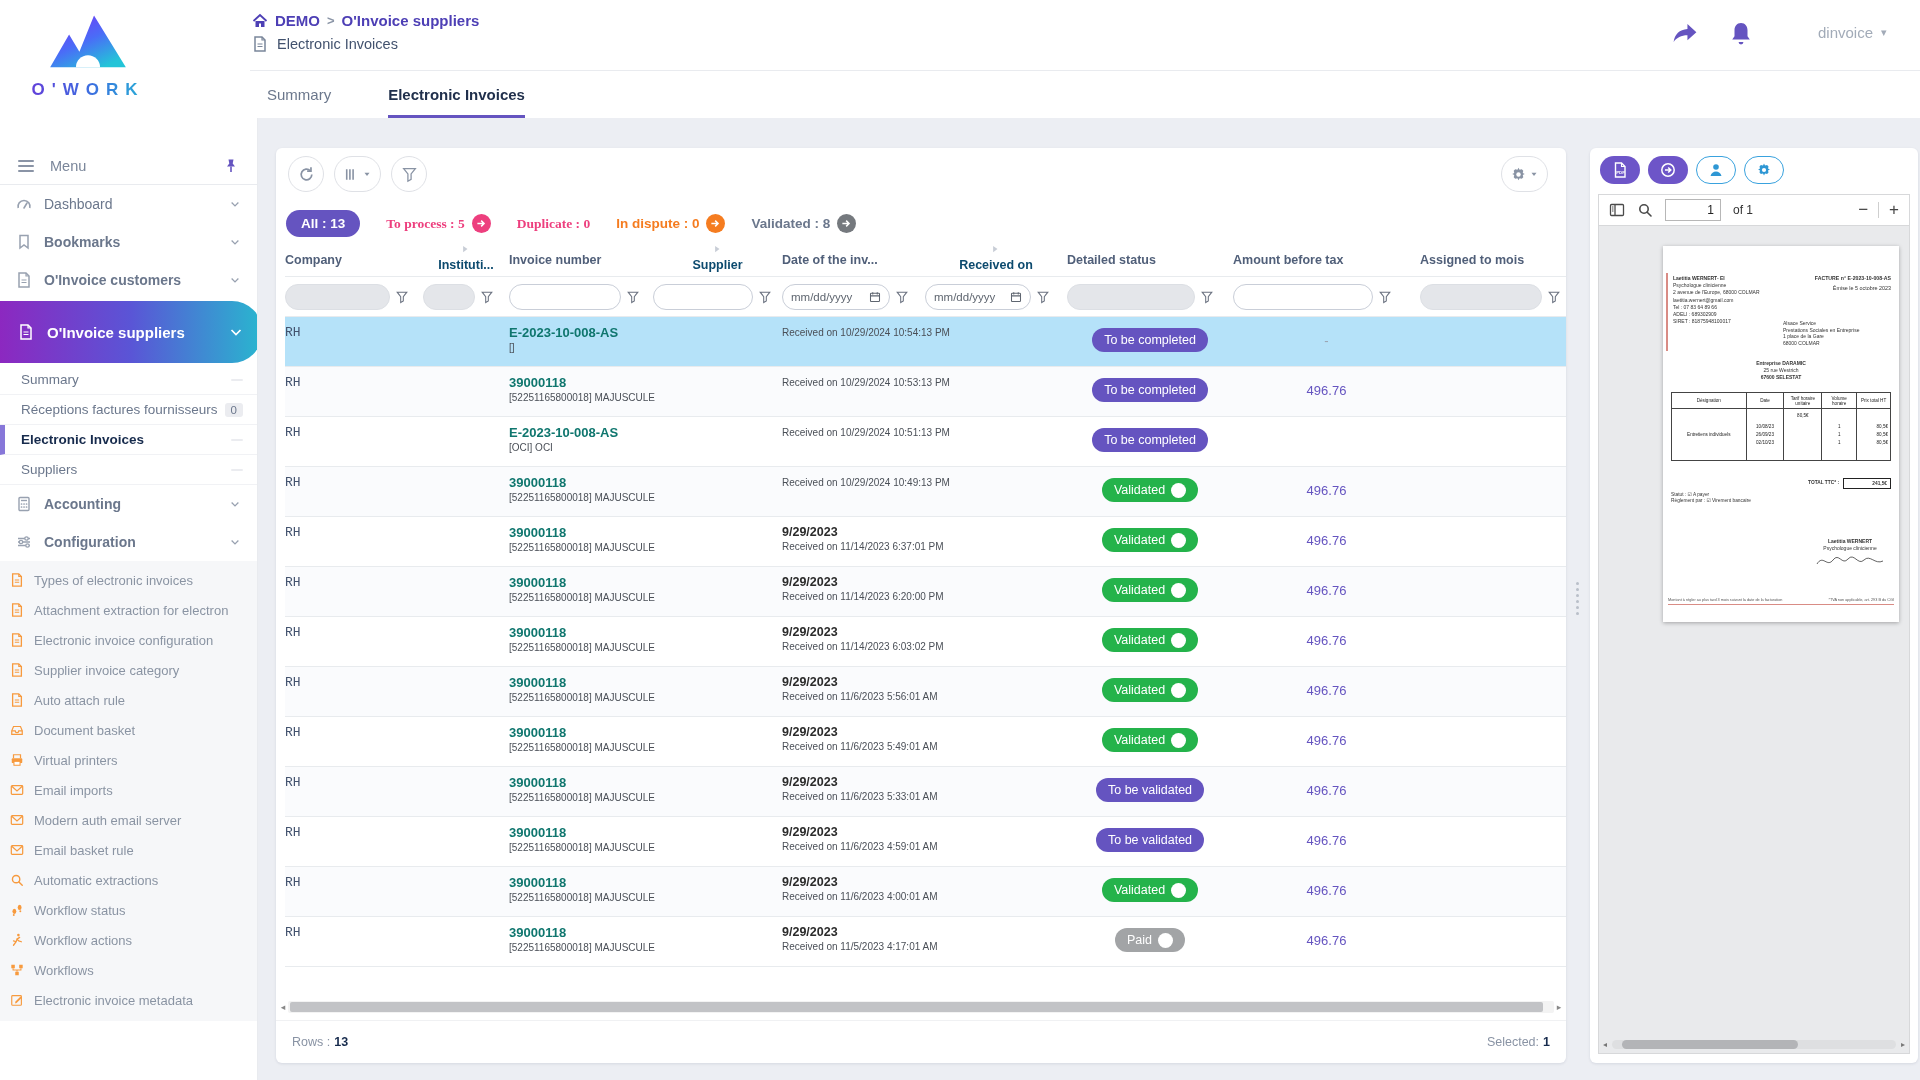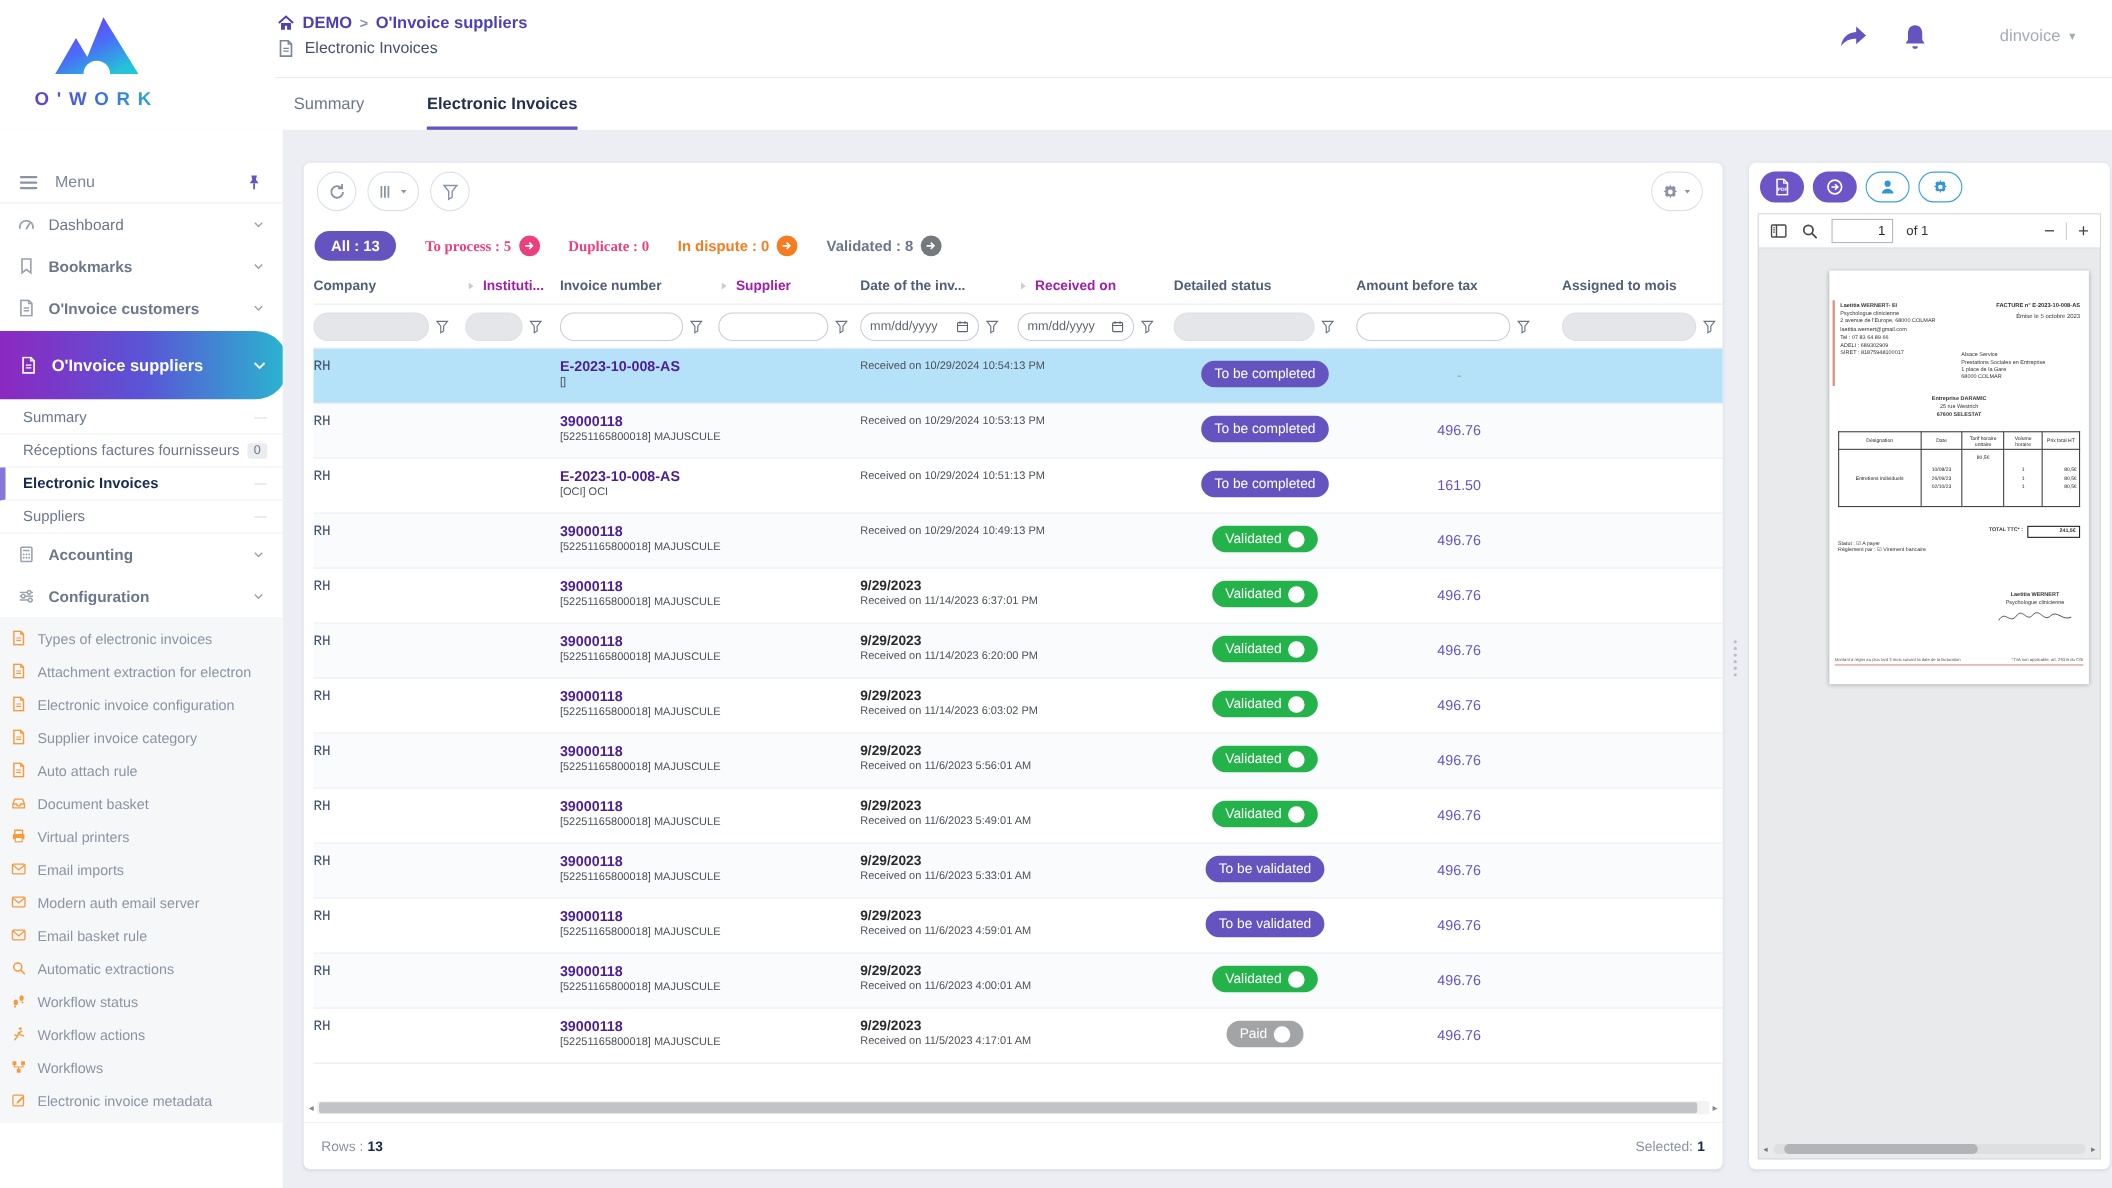--- a/index.html
+++ b/index.html
@@ -78,40 +78,40 @@
   .chip.orange { color:#f57c20; }
   .chip.orange .chip-arrow { background:#f57c20; }
   .chip.neutral { color:#6b778c; }
   .chip.neutral .chip-arrow { background:#75797e; }
 
   .grid { position:absolute; left:9px; top:96px; width:1281px; }
   .gr-row { display:flex; }
   .col-company{width:138px;} .col-inst{width:86px;} .col-invoice{width:144px;} .col-supplier{width:129px;}
   .col-date{width:143px;} .col-received{width:142px;} .col-status{width:166px;} .col-amount{width:187px;} .col-assigned{width:146px;}
   .th { display:flex; align-items:center; gap:4px; height:32px; font-size:12.5px; font-weight:bold; color:#505f79; }
-  .th.muted { color:#a21caf; }
+  .th.muted { color:#0c4a6e;flex-direction:column; }
   .th .tri { color:#c8cdd6; margin-right:2px; }
   .th .tri svg { width:10px; height:10px; }
   .thead { border-bottom:1px solid #e8ebee; }
   .frow { border-bottom:1px solid #e8ebee; height:40px; align-items:center; }
   .fcell { display:flex; align-items:center; gap:5px; }
   .finput { height:26px; border-radius:13px; border:1px solid #c9ced8; background:#fff;text-align:center; }
   .finput.disabled { background:#e4e6ea; border:1px solid #dcdfe4; }
   .finput.date { display:flex; align-items:center; justify-content:space-between; padding:0 8px; font-size:11.5px; color:#5f6670; }
   .finput.date .icn svg { width:12px; height:12px; }
   .funnel { color:#6b7280; cursor:pointer; }
   .funnel svg { width:14px; height:14px; }
 
   .row { display:flex; height:50px; border-bottom:1px solid #e8ebee; cursor:pointer; background:#fff; }
   .row:nth-child(even) { background:#fafbfd; }
   .row.selected { background:#b5e2f9; }
   .cell { padding-top:8px; }
   .cell-company { font-size:13px; color:#42526e;font-family:Liberation Mono, monospace; }
   .cell-invoice { white-space:nowrap; overflow:visible; }
-  .cell-invoice .inv-no { font-size:13px; font-weight:bold; color:#4c1d95; display:block; }
+  .cell-invoice .inv-no { font-size:13px; font-weight:bold; color:#0f766e; display:block; }
   .cell-invoice .inv-sub { font-size:10px; color:#4a4f57; display:block; margin-top:2px; }
   .cell-date { white-space:nowrap; overflow:visible; }
   .cell-date .d-main { font-size:12.5px; font-weight:bold; color:#2b2b2b; display:block; }
   .cell-date .d-recv { font-size:10px; color:#4a4f57; display:block; margin-top:2px; }
   .cell-status { display:flex; justify-content:center; padding-top:11px; }
   .pill { height:24px; padding:0 12px; border-radius:13px; color:#fff; font-size:12.5px; display:inline-flex; align-items:center; gap:6px; }
   .pill.purple { background:#6554c0; }
   .pill.green { background:#24b34b; }
   .pill.gray { background:#a2a4a6; }
   .pill .picon { display:none; width:15px; height:15px; border-radius:50%; background:#fff; align-items:center; justify-content:center; font-weight:bold; }
@@ -822,21 +822,20 @@
             <div class="cell cell-date col-date">
               <span class="d-main"></span>
               <span class="d-recv">Received on 10/29/2024 10:51:13 PM</span>
             </div>
             <div class="cell col-received"></div>
             <div class="cell cell-status col-status">
               <span class="pill purple">
                 <span>To be completed</span>
               </span>
             </div>
-            <div class="cell cell-amount col-amount">161.50</div>
             <div class="cell col-assigned"></div>
           </div>
 
           <div class="row">
             <div class="cell cell-company col-company">RH</div>
             <div class="cell col-inst"></div>
             <div class="cell cell-invoice col-invoice">
               <span class="inv-no">39000118</span>
               <span class="inv-sub">[52251165800018] MAJUSCULE</span>
             </div>

